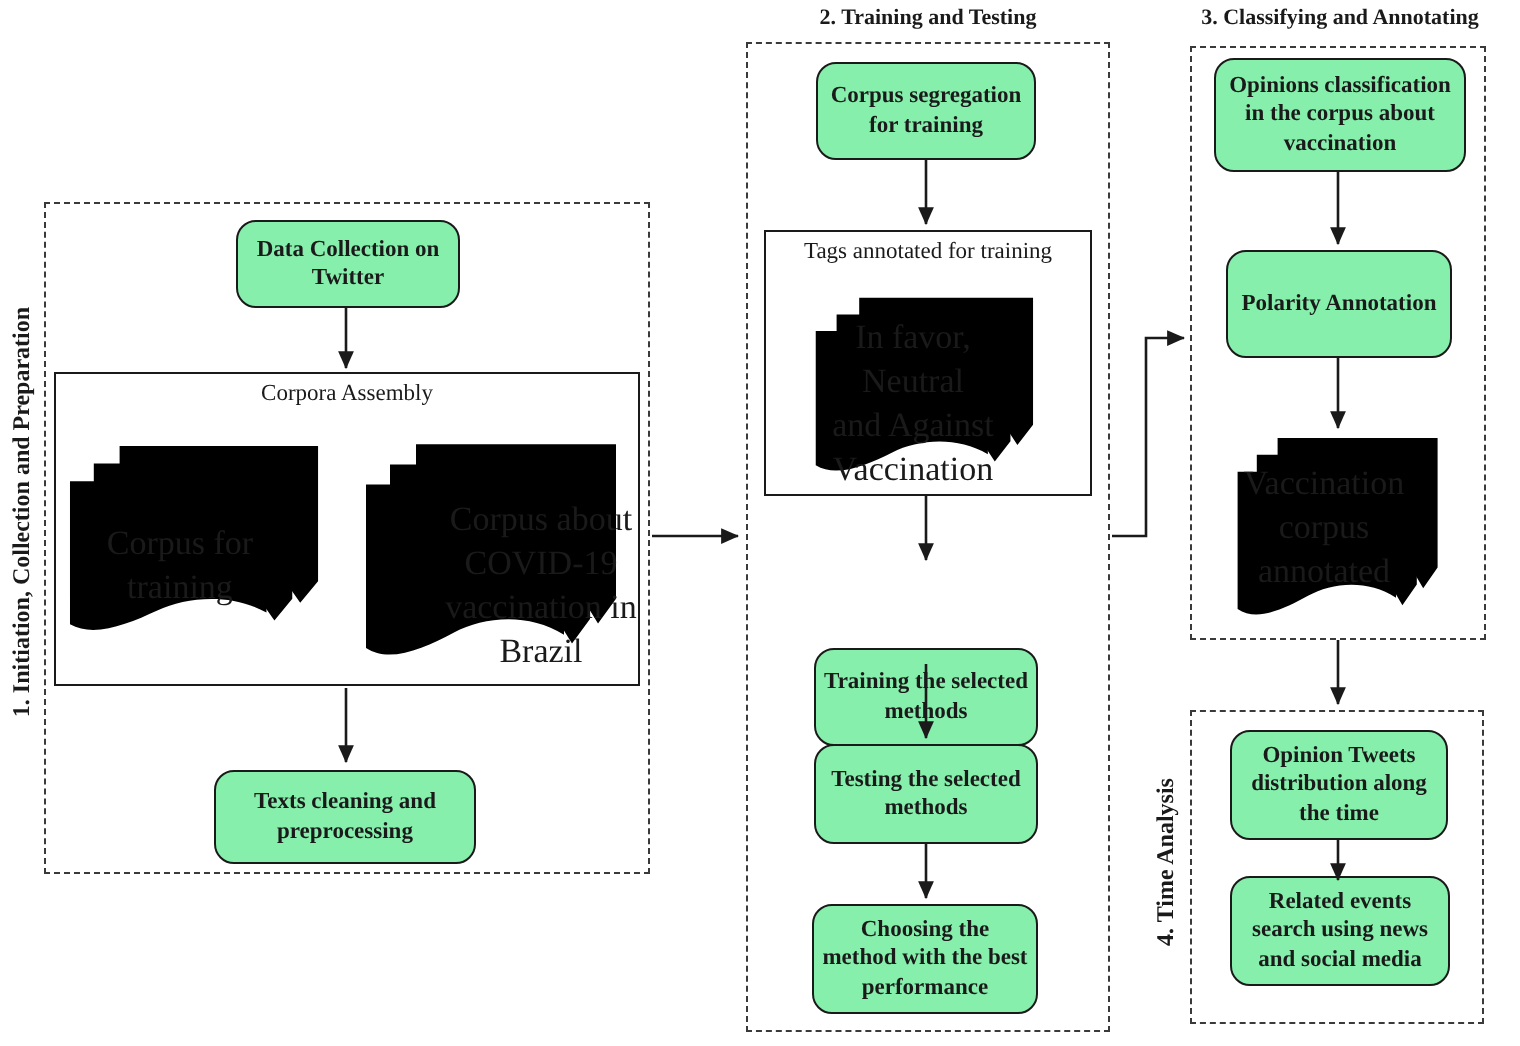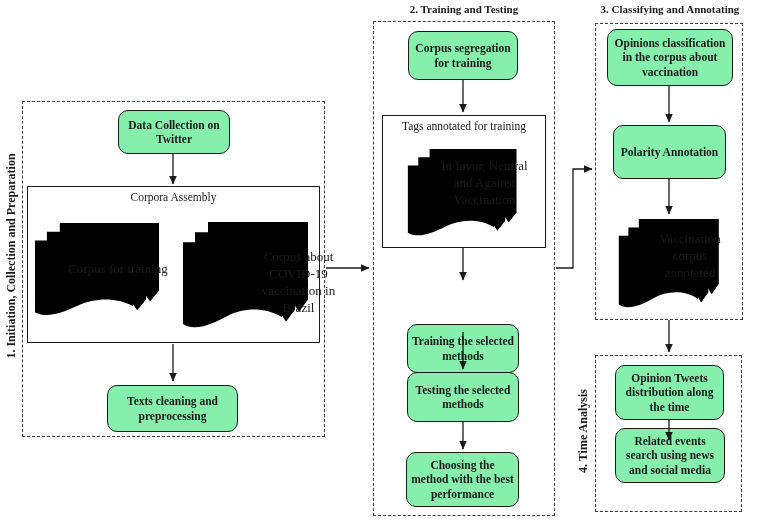--- a/index.html
+++ b/index.html
@@ -14,21 +14,21 @@
     font-size:11.5px;line-height:1.25;white-space:pre-line;box-sizing:border-box;padding:2px;font-weight:bold;
   }
   .srect{position:absolute;border:1.5px solid #1a1a1a;background:#fff;box-sizing:border-box;}
   .srect-label{position:absolute;left:0;right:0;top:4px;text-align:center;font-size:11.5px;}
   .phase-header{position:absolute;font-weight:bold;font-size:11px;text-align:center;white-space:nowrap;}
   .vlabel{
     position:absolute;font-weight:bold;font-size:12px;white-space:nowrap;
     transform:translate(-50%,-50%) rotate(-90deg);transform-origin:center;
   }
   .stack-svg{position:absolute;overflow:visible;}
-  .stack-text{position:absolute;text-align:center;font-size:13px;line-height:1.3;white-space:pre-line;margin-left:28px;}
+  .stack-text{position:absolute;text-align:center;font-size:17px;line-height:1.3;white-space:pre-line;}
   #arrows{position:absolute;left:0;top:0;pointer-events:none;}
   #arrows path{stroke:#1a1a1a;stroke-width:1.3;fill:none;}
 </style>
 </head>
 <body>
 
 <div id="canvas">
 
   <svg width="0" height="0" style="position:absolute" aria-hidden="true">
     <defs>
@@ -108,21 +108,21 @@
 corpus
 annotated</div>
 
   <div class="dashed" style="left:595px;top:355px;width:147px;height:157px;"></div>
   <div class="vlabel" style="left:583px;top:431px;">4. Time Analysis</div>
 
   <div class="rbox" style="left:615px;top:365px;width:109px;height:55px;">Opinion Tweets
 distribution along
 the time</div>
 
-  <div class="rbox" style="left:615px;top:428px;width:110px;height:55px;">Related events
+  <div class="rbox" style="left:615px;top:438px;width:110px;height:55px;">Related events
 search using news
 and social media</div>
 
   <svg id="arrows" width="760" height="523" viewBox="0 0 760 523">
     <defs>
       <marker id="ah" viewBox="0 0 8 7" markerWidth="9" markerHeight="8" refX="7.5" refY="3.5" orient="auto" markerUnits="userSpaceOnUse">
         <path d="M0,0 L8,3.5 L0,7 Z" style="fill:#1a1a1a;stroke:none;"></path>
       </marker>
     </defs>
     <path d="M173,153 V184" marker-end="url(#ah)"></path>

